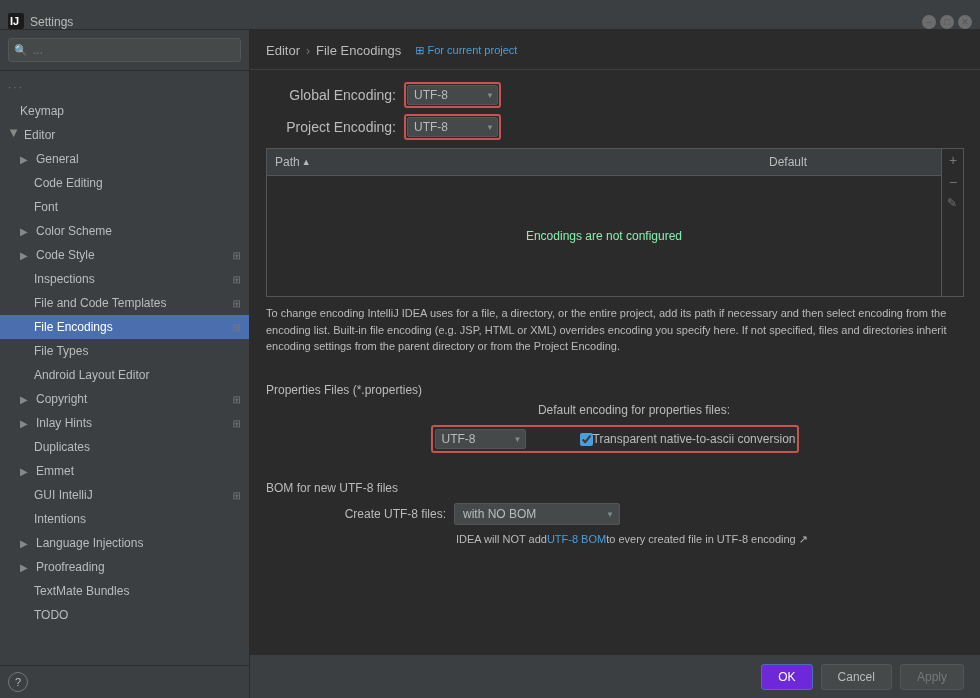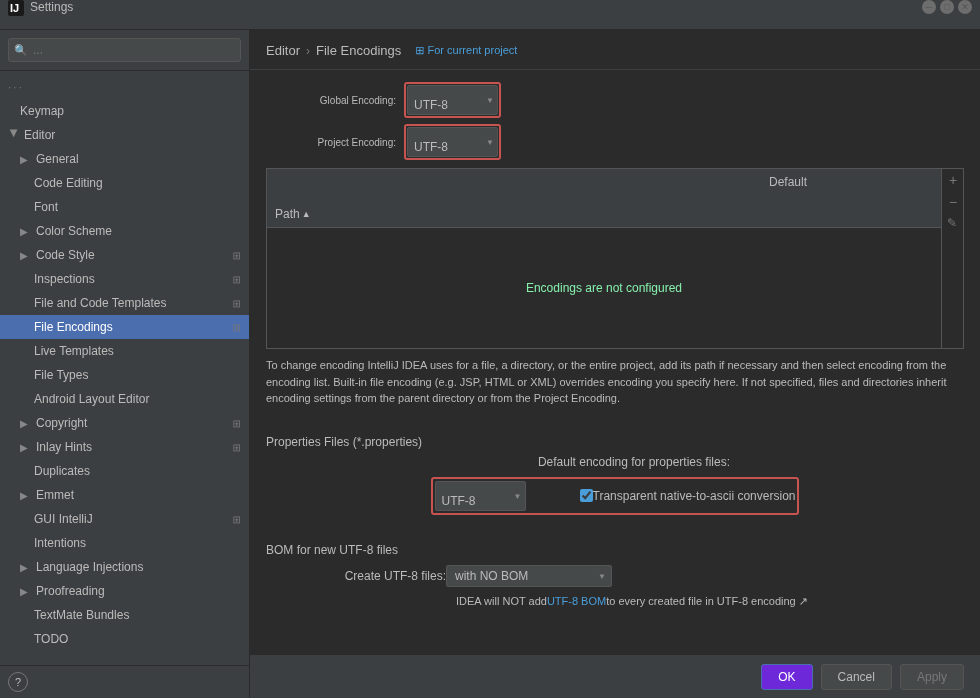--- a/index.html
+++ b/index.html
@@ -11,21 +11,21 @@
       width: 980px;
       height: 698px;
       overflow: hidden;
     }
 
     
     .title-bar {
       background: #3c3f41;
       height: 30px;
       display: flex;
-      align-items: flex-start;
+      align-items: flex-end;
       padding: 0 8px;
       border-bottom: 1px solid #2b2b2b;
     }
     .title-bar .app-icon {
       width: 16px;
       height: 16px;
       margin-right: 6px;
       display: flex;
       align-items: center;
       justify-content: center;
@@ -207,36 +207,36 @@
     .content-body::-webkit-scrollbar-thumb { background: #555; }
 
     
     .encoding-row {
       display: flex;
       align-items: center;
       margin-bottom: 6px;
     }
     .encoding-label {
       color: #bbbbbb;
-      font-size: 10px;
+      font-size: 14px;
       width: 130px;
       text-align: right;
       margin-right: 8px;
     }
     .encoding-select-wrapper {
       border: 2px solid #c75450;
       border-radius: 3px;
       padding: 1px;
     }
     .encoding-select {
       background: #45494a;
       border: 1px solid #555;
       border-radius: 2px;
       color: #bbbbbb;
-      padding: 12px 20px 2px 6px;
+      padding: 2px 20px 2px 6px;
       font-size: 12px;
       appearance: none;
       -webkit-appearance: none;
       cursor: pointer;
       outline: none;
       position: relative;
     }
     .select-wrapper {
       position: relative;
       display: inline-block;
@@ -265,21 +265,20 @@
       padding: 4px 0;
     }
     .table-col-path {
       flex: 1;
       padding: 2px 8px;
       color: #bbbbbb;
       font-size: 12px;
       display: flex;
       align-items: center;
       gap: 2px;
-      margin-top: 32px;
     }
     .table-col-encoding {
       width: 180px;
       padding: 2px 8px;
       color: #bbbbbb;
       font-size: 12px;
     }
     .table-body {
       height: 120px;
       display: flex;
@@ -349,37 +348,38 @@
       border: 2px solid #c75450;
       border-radius: 3px;
       padding: 2px;
       display: flex;
       align-items: center;
       gap: 6px;
     }
 
     .checkbox-wrapper {
       display: flex;
-      align-items: center;
+      align-items: flex-end;
       margin-left: 48px;
     }
     .checkbox-input {
       accent-color: #4a9eda;
       width: 13px;
       height: 13px;
     }
     .checkbox-label {
       color: #bbbbbb;
       font-size: 12px;
     }
 
     
     .bom-row {
       display: flex;
       align-items: center;
+      gap: 8px;
       margin-bottom: 8px;
       margin-top: 8px;
     }
     .bom-label {
       color: #bbbbbb;
       font-size: 12px;
       width: 180px;
       text-align: right;
     }
     .bom-select-wrapper {
@@ -545,23 +545,20 @@
       <div class="nav-item nav-indent-2">
         <span class="nav-label">File and Code Templates</span>
         <span class="nav-icon-right">⊞</span>
       </div>
 
       <div class="nav-item nav-indent-2 active">
         <span class="nav-label">File Encodings</span>
         <span class="nav-icon-right">⊞</span>
       </div>
 
-      <div class="nav-item nav-indent-2">
-        <span class="nav-label">Live Templates</span>
-      </div>
 
       <div class="nav-item nav-indent-2">
         <span class="nav-label">File Types</span>
       </div>
 
       <div class="nav-item nav-indent-2">
         <span class="nav-label">Android Layout Editor</span>
       </div>
 
       <div class="nav-item nav-indent-1">

